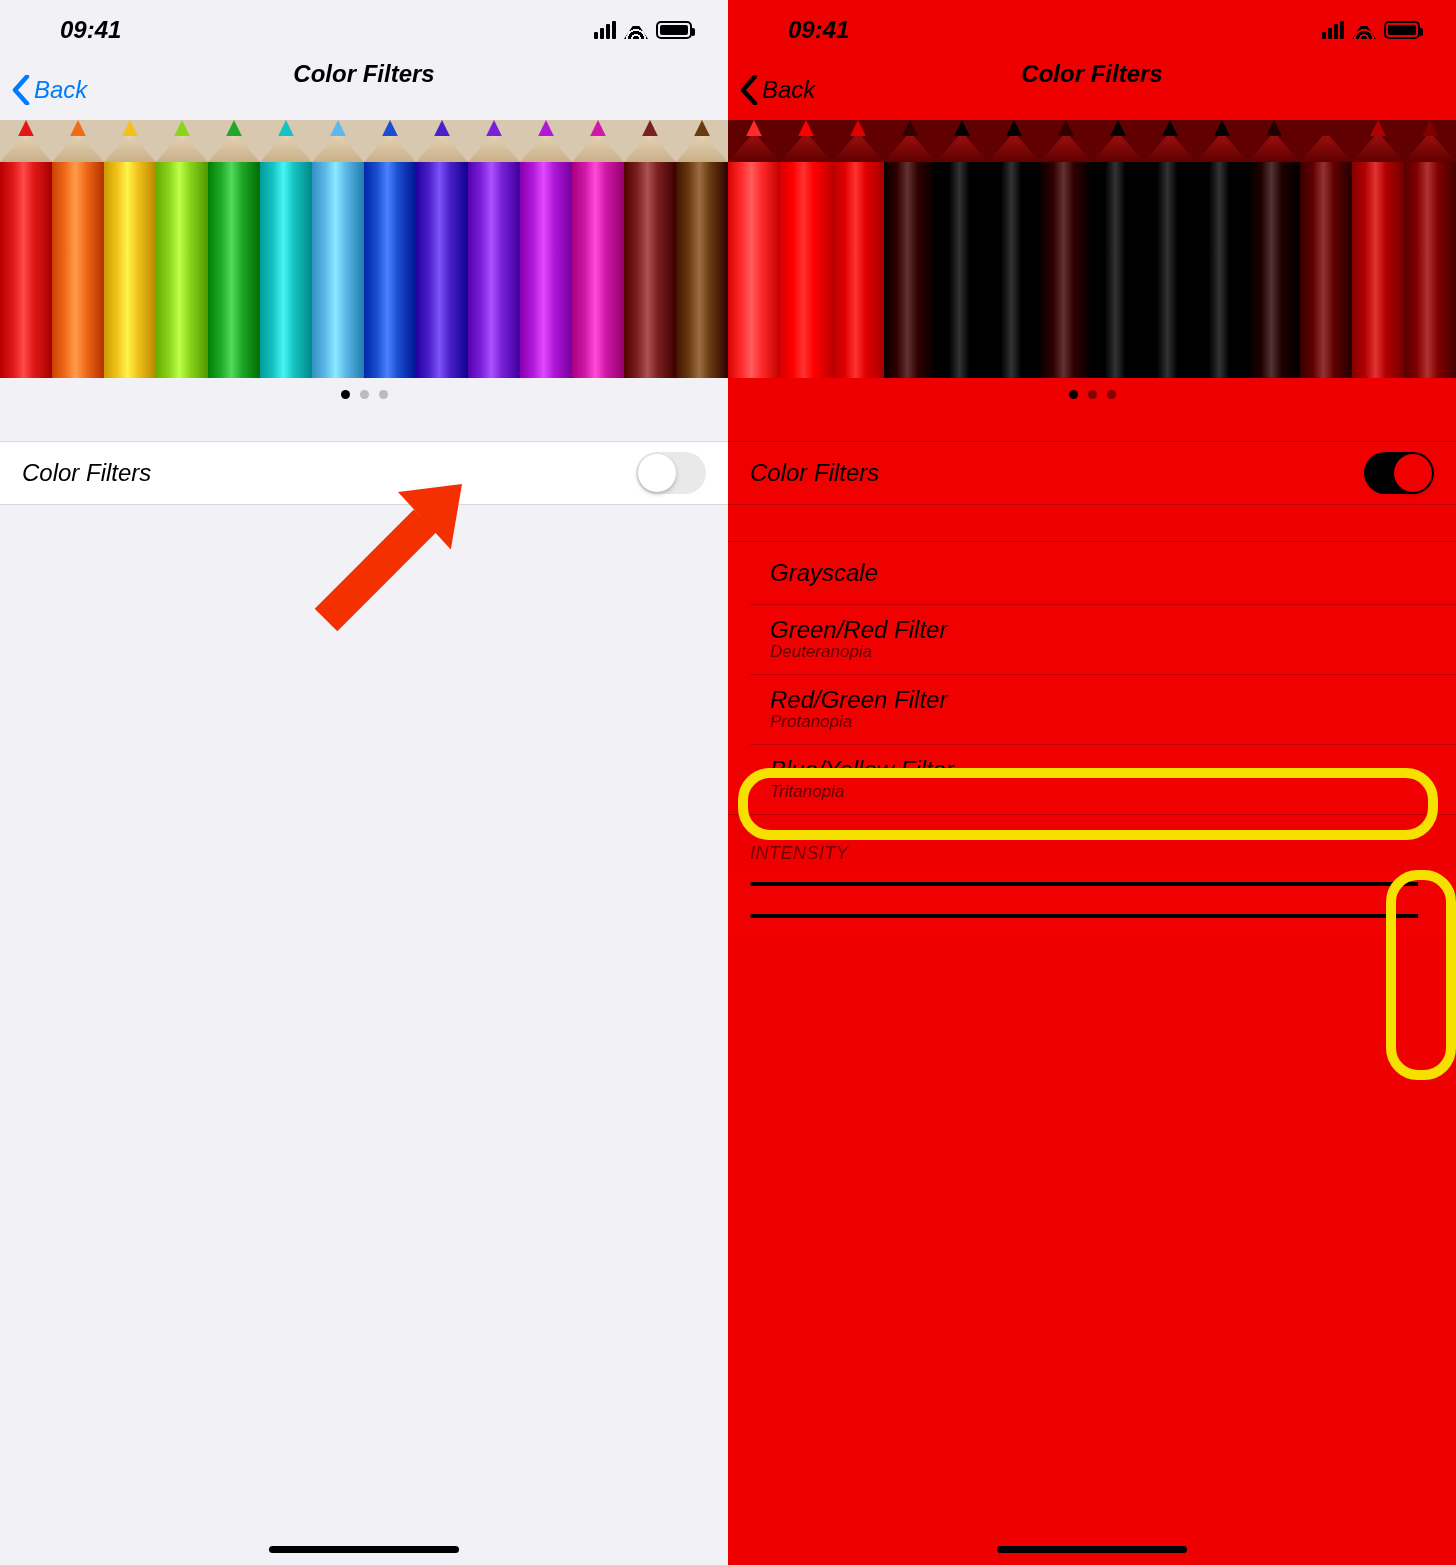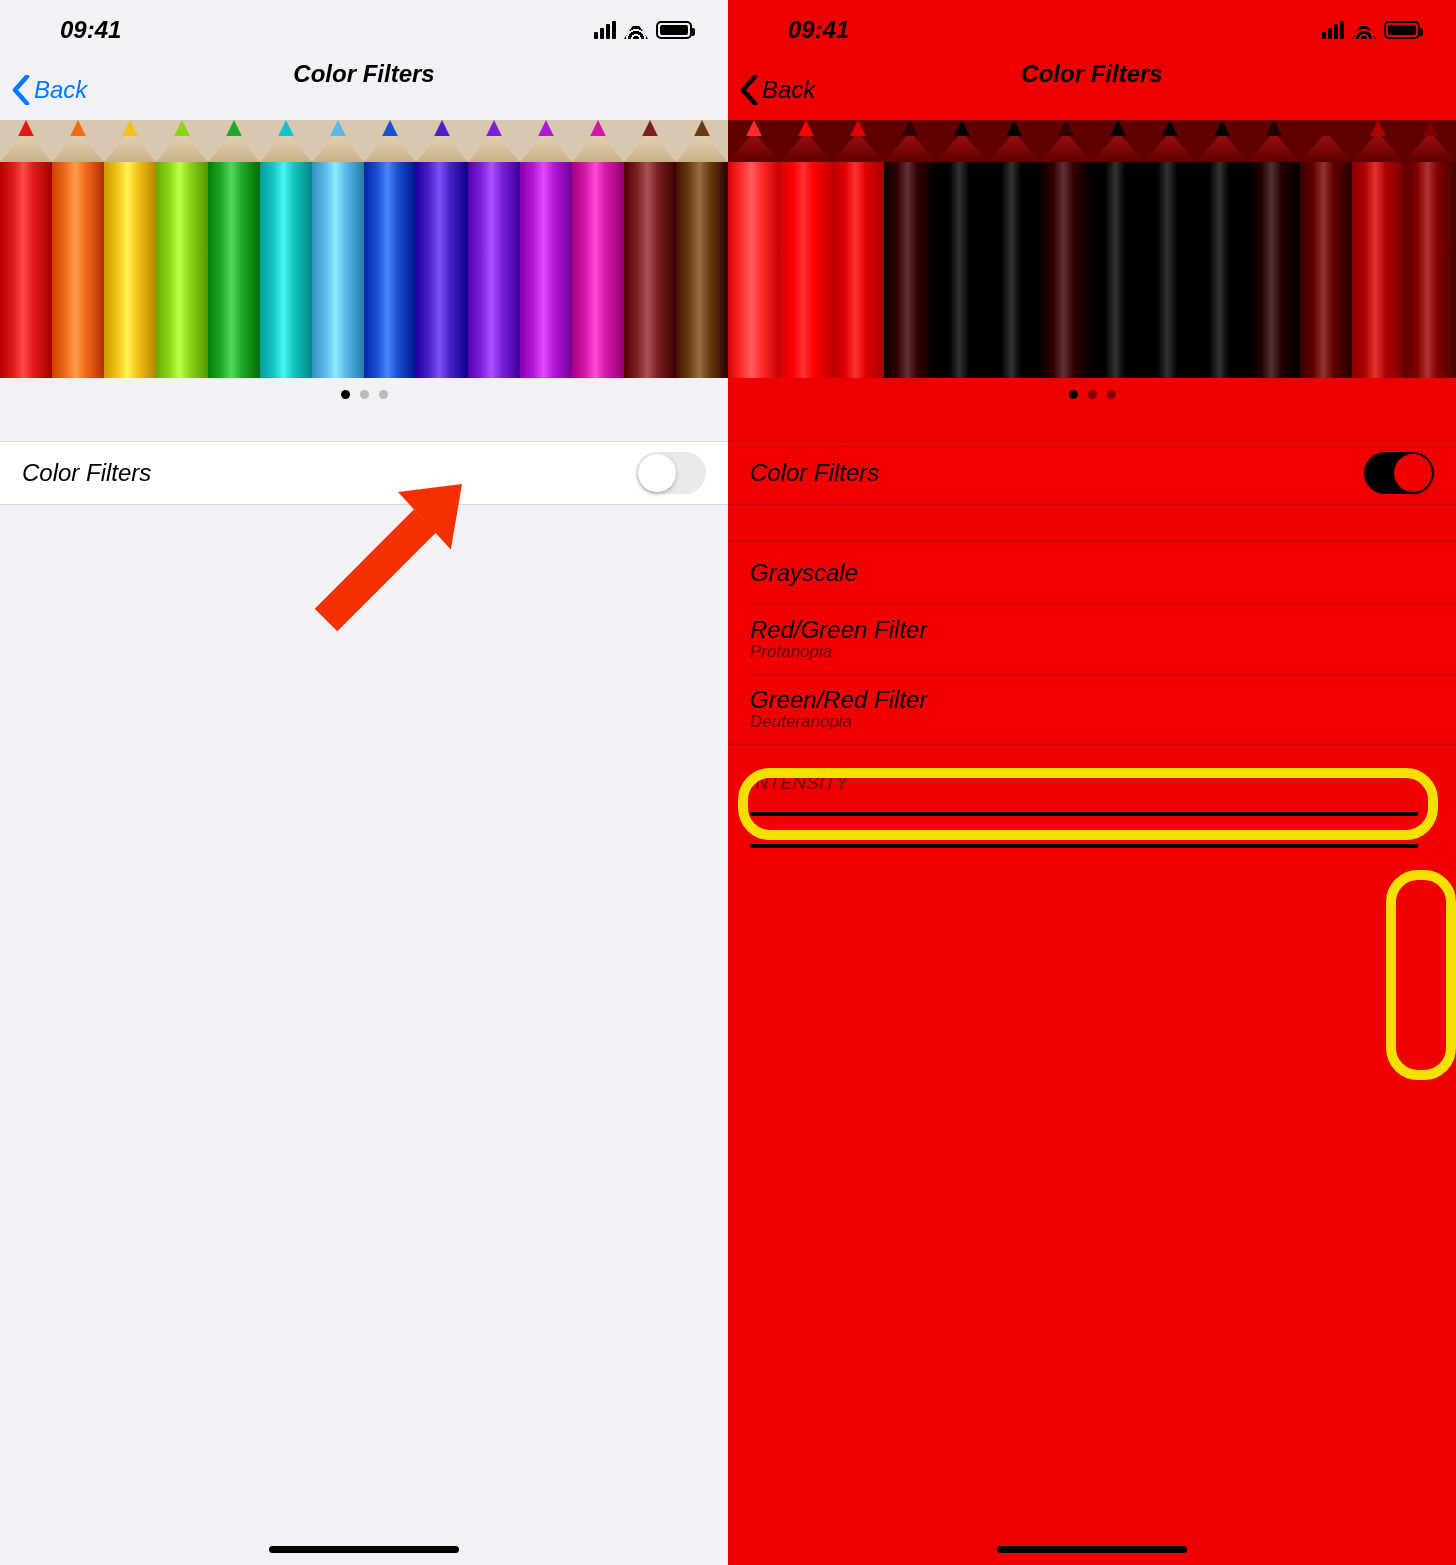--- a/index.html
+++ b/index.html
@@ -48,21 +48,21 @@
 
 
 .group { margin-top:32px; border-top:1px solid #d8d8dc; border-bottom:1px solid #d8d8dc; }
 .row { display:flex; align-items:center; justify-content:space-between; padding:0 22px; min-height:62px; background:#fff; font-size:24px; position:relative; }
 .row + .row::before { content:""; position:absolute; top:0; left:22px; right:0; height:1px; background:#d8d8dc; }
 .right .row { background:#f00000; }
 .right .row + .row::before { background:#c00000; }
 .right .group { border-color:#c00000; }
 .sub { font-size:17px; color:#888; margin-top:-2px; }
 .right .sub { color:#600000; }
-.rowcol { display:flex; flex-direction:column; padding:12px 0; }
+.rowcol { display:flex; flex-direction:column; padding:12px 0;margin-left:20px; }
 
 .section-label { font-size:18px; color:#888; padding:28px 22px 8px; letter-spacing:.5px; }
 .right .section-label { color:#700000; }
 
 
 .toggle { width:70px; height:42px; border-radius:21px; background:#e9e9ea; position:relative; cursor:pointer; }
 .toggle .knob { width:38px; height:38px; border-radius:50%; background:#fff; position:absolute; top:2px; left:2px; box-shadow:0 2px 4px rgba(0,0,0,.25); }
 .toggle.on .knob { left:auto; right:2px; }
 .right .toggle { background:#600000; }
 .right .toggle.on { background:#000; }
@@ -371,28 +371,34 @@
       </div>
     </div>
     <div class="group" style="margin-top:36px" id="filter-options">
         <div class="row">
           <div class="rowcol">
             <span>Grayscale</span>
           </div>
         </div>
         <div class="row">
           <div class="rowcol">
+            <span>Green/Red Filter</span>
+            <span class="sub">Deuteranopia</span>
+          </div>
+        </div>
+        <div class="row">
+          <div class="rowcol">
             <span>Red/Green Filter</span>
             <span class="sub">Protanopia</span>
           </div>
         </div>
         <div class="row">
           <div class="rowcol">
-            <span>Green/Red Filter</span>
-            <span class="sub">Deuteranopia</span>
+            <span>Blue/Yellow Filter</span>
+            <span class="sub">Tritanopia</span>
           </div>
         </div>
       </div>
 
     <div class="section-label">INTENSITY</div>
     <div class="group" style="margin-top:0;border:0">
       <div class="slider-row">
         <div class="slider">
             <div class="thumb"></div>
           </div>

